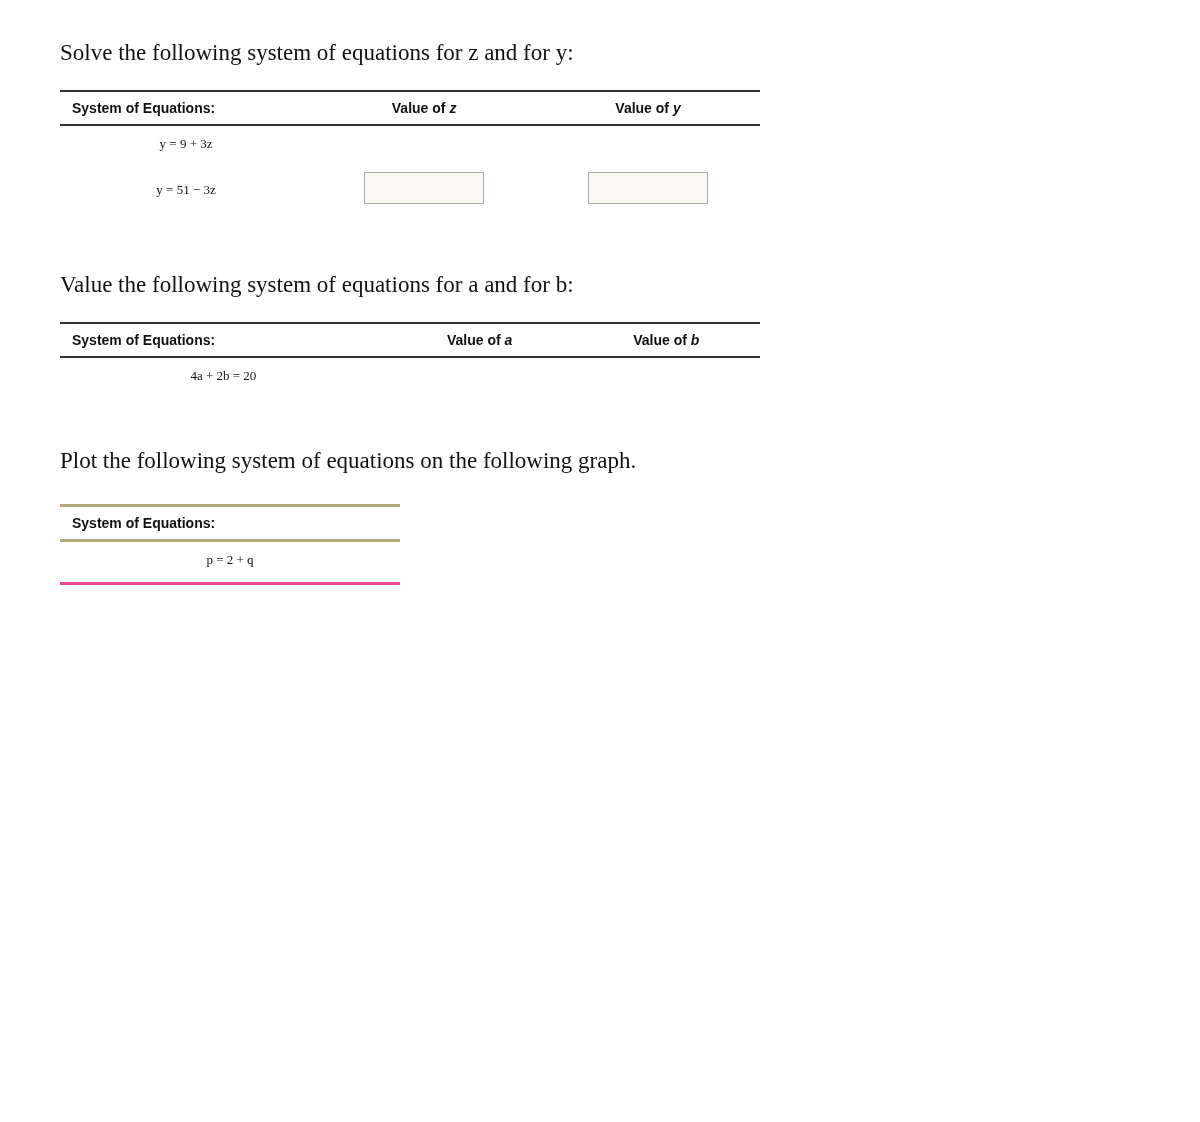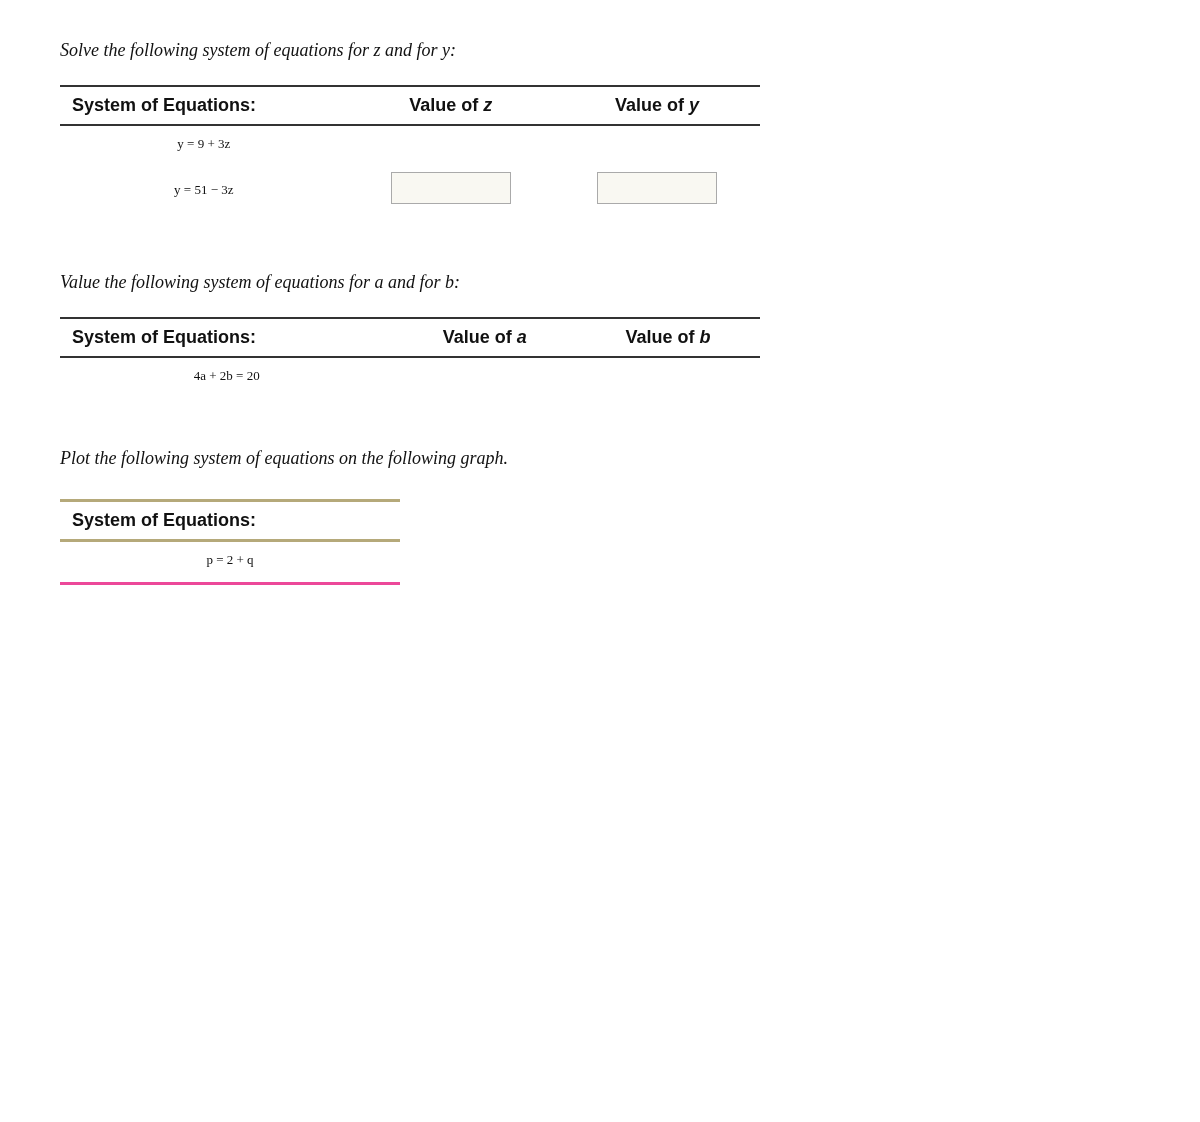--- a/index.html
+++ b/index.html
@@ -6,41 +6,40 @@
     body {
       background: #fff;
       font-family: Georgia, 'Times New Roman', serif;
       font-size: 18px;
       color: #111;
       padding: 40px 60px;
       max-width: 1200px;
     }
 
     .problem-instruction {
-      font-style: italic;
       margin-bottom: 24px;
-      font-size: 18px;
+      font-size: 23px;
     }
 
     .equation-table {
       width: 700px;
       border-collapse: collapse;
       margin-bottom: 40px;
     }
 
     .equation-table thead tr {
       border-top: 2px solid #333;
       border-bottom: 2px solid #333;
     }
 
     .equation-table th {
       font-weight: bold;
       font-style: normal;
       font-family: Arial, sans-serif;
-      font-size: 18px;
+      font-size: 14px;
       padding: 8px 16px;
       text-align: center;
     }
 
     .equation-table th:first-child {
       text-align: left;
       padding-left: 12px;
     }
 
     .equation-table td {

